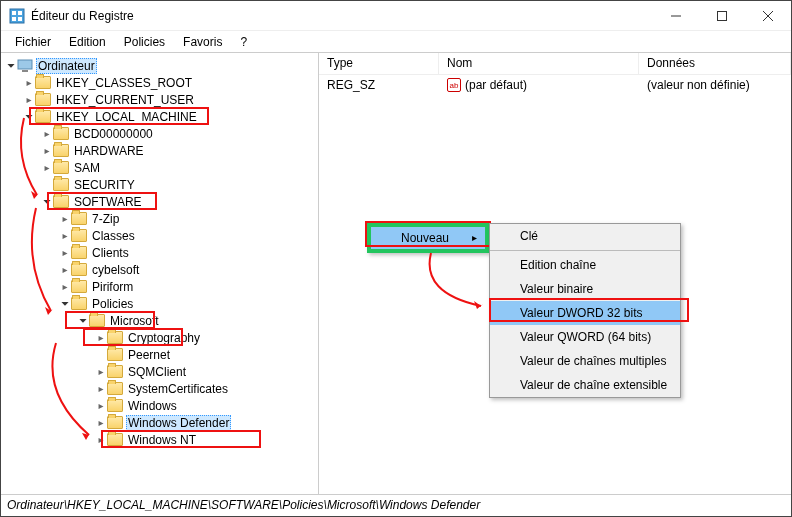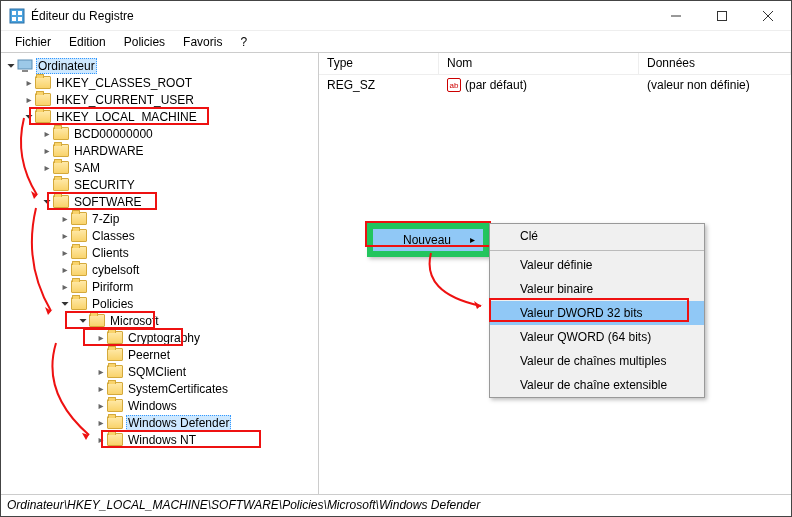--- a/index.html
+++ b/index.html
@@ -37,26 +37,26 @@
 .chev { width: 12px; display: inline-flex; justify-content: center; color: #666; font-size: 10px; }
 .chev.open { color: #333; }
 .folder { width: 16px; height: 13px; background: linear-gradient(#ffe9a8,#f9d36b); border: 1px solid #d4a93b; border-radius: 1px; margin-right: 3px; position: relative; }
 .folder::before { content: ""; position: absolute; top: -3px; left: 0; width: 6px; height: 3px; background: #f9d36b; border: 1px solid #d4a93b; border-bottom: none; border-radius: 1px 1px 0 0; }
 .pc-icon { width: 16px; height: 13px; margin-right: 3px; }
 .label { padding: 0 2px; }
 .label.sel { background: #cde8ff; border: 1px dotted #3399ff; padding: 0 1px; }
 
 .hl-box { position: absolute; border: 2px solid #e11; pointer-events: none; }
 
-.ctx { position: absolute; background: #f0f0f0; border: 6px solid #22c55e; box-shadow: 2px 2px 4px rgba(0,0,0,0.25); }
+.ctx { position: absolute; background: #f0f0f0; border: 4px solid #22c55e; box-shadow: 2px 2px 4px rgba(0,0,0,0.25); }
 .ctx-item { padding: 4px 26px 4px 30px; position: relative; }
 .ctx-item.hl { background: #90c8f6; }
 .ctx-item .arrow { position: absolute; right: 8px; top: 5px; font-size: 10px; }
 
-.submenu { position: absolute; background: #f0f0f0; border: 1px solid #999; box-shadow: 2px 2px 4px rgba(0,0,0,0.25); width: 216px; }
+.submenu { position: absolute; background: #f0f0f0; border: 1px solid #999; box-shadow: 2px 2px 4px rgba(0,0,0,0.25); width: 192px; }
 .submenu .mi { padding: 5px 12px 5px 30px; }
 .submenu .mi.hl { background: #90c8f6; }
 .submenu hr { border: none; border-top: 1px solid #bbb; margin: 2px 0; }
 
 .status { height: 22px; border-top: 1px solid #ccc; padding: 3px 6px; font-style: italic; }
 
 .red-arrow { position: absolute; pointer-events: none; }
 </style>
 </head>
 <body>
@@ -253,21 +253,21 @@
     </div>
 
     <div class="ctx" style="top:170px;left:48px;width:122px">
       <div class="ctx-item hl"><span>Nouveau</span><span class="arrow">▸</span></div>
     </div>
     <div class="hl-box" style="top:168px;left:46px;width:126px;height:26px"></div>
 
     <div class="submenu" style="top:170px;left:170px">
       <div class="mi">Clé</div>
       <hr>
-      <div class="mi">Valeur définie</div>
+      <div class="mi">Edition chaîne</div>
       <div class="mi">Valeur binaire</div>
       <div class="mi hl">Valeur DWORD 32 bits</div>
       <div class="mi">Valeur QWORD (64 bits)</div>
       <div class="mi">Valeur de chaînes multiples</div>
       <div class="mi">Valeur de chaîne extensible</div>
     </div>
     <div class="hl-box" style="top:245px;left:170px;width:200px;height:24px"></div>
 
     <svg class="red-arrow" style="top:195px;left:100px;width:75px;height:70px">
         <path d="M12,5 Q2,45 62,58" fill="none" stroke="#e11" stroke-width="2"></path>

